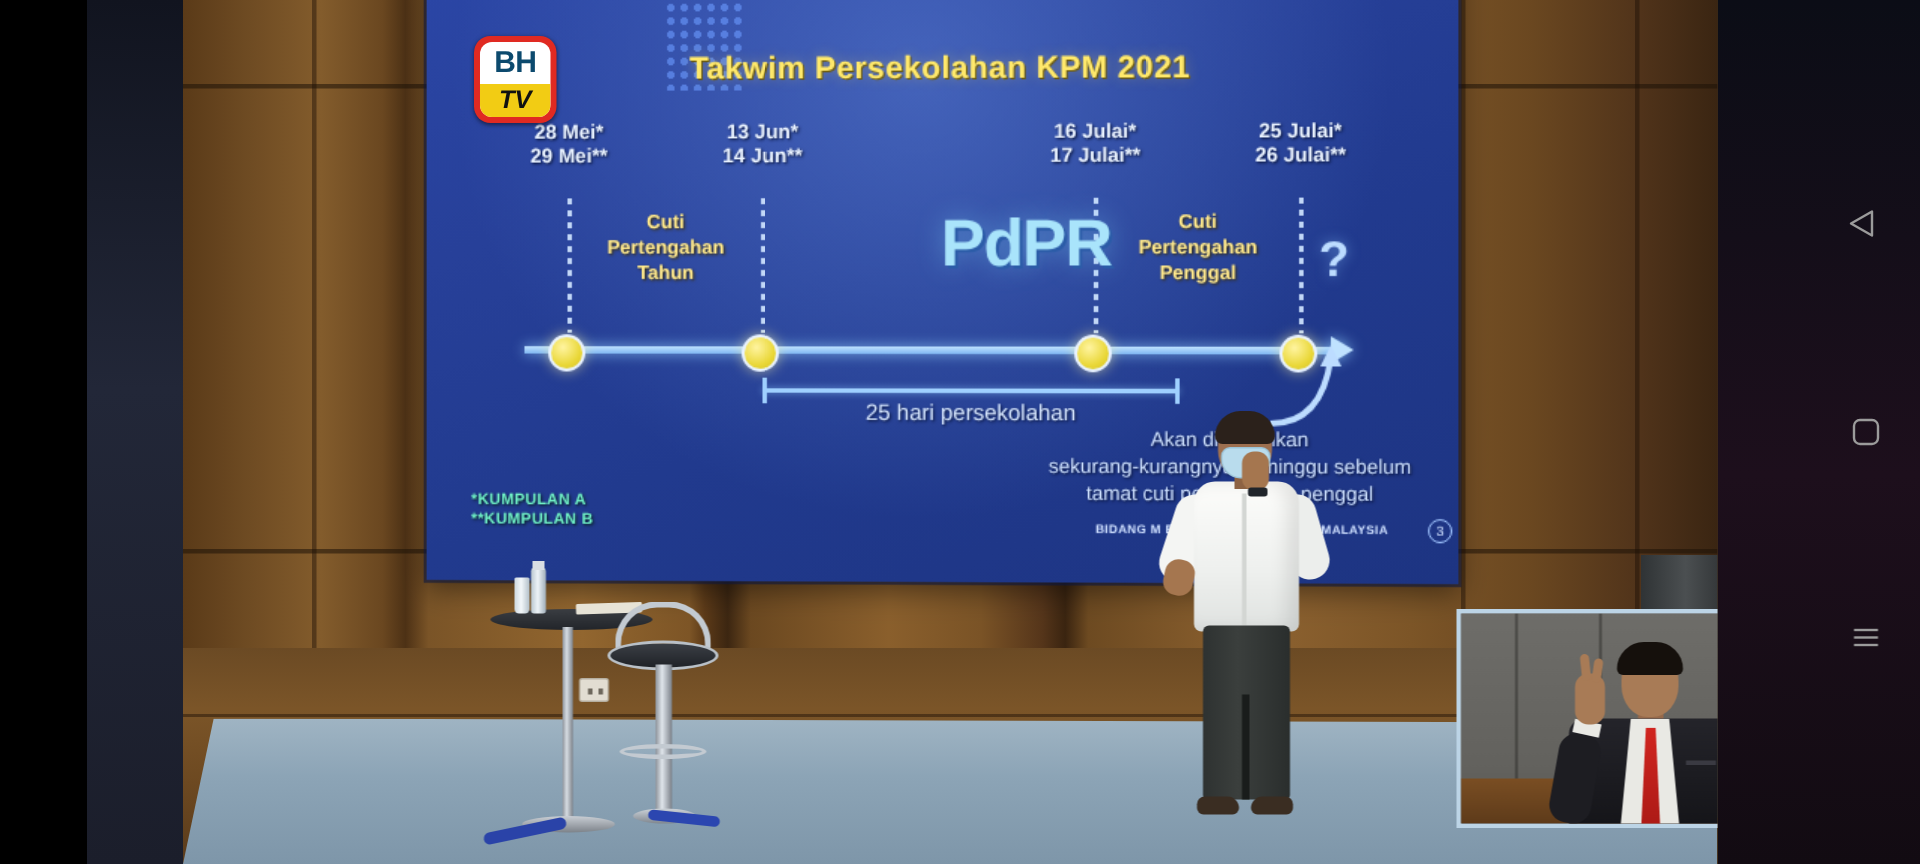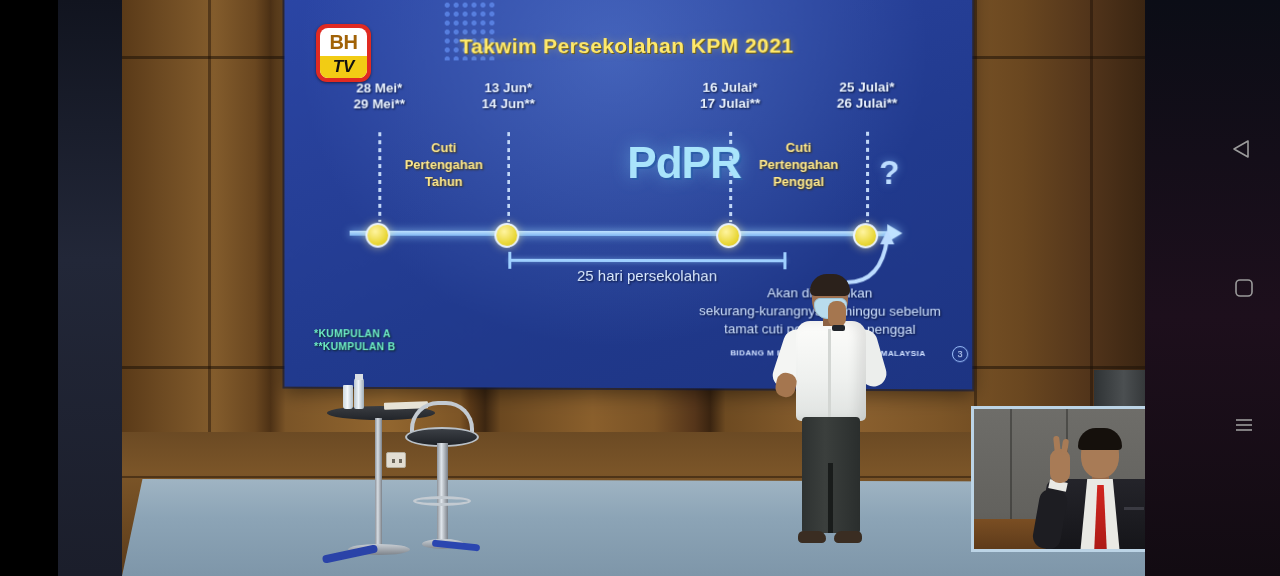--- a/index.html
+++ b/index.html
@@ -210,21 +210,21 @@
   .i-f2 { position:absolute; left:88px; top:30px; width:6px; height:16px; border-radius:3px; background:#a87b56;
           transform:rotate(8deg); }
   .i-pocket { position:absolute; left:150px; top:98px; width:20px; height:3px; background:#3a3a42; }
 
   
   #logo { position:absolute; left:194px; top:24px; width:55px; height:58px; border-radius:11px;
           background:#e02a22; padding:4px; box-shadow:0 1px 3px rgba(0,0,0,.5); }
   .logo-in { width:100%; height:100%; border-radius:8px; background:#fff; overflow:hidden;
              display:flex; flex-direction:column; }
   .logo-bh { flex:1; display:flex; align-items:center; justify-content:center;
-             color:#a16207; font-weight:bold; font-size:20px; letter-spacing:-.5px; }
+             color:#0c4a6e; font-weight:bold; font-size:20px; letter-spacing:-.5px; }
   .logo-tv { height:22px; background:#f2cc14; display:flex; align-items:center; justify-content:center;
              color:#111; font-weight:bold; font-style:italic; font-size:17px; }
   .navbtn { position:absolute; width:30px; height:30px; }
 </style>
 </head>
 <body>
 
 <div id="root">
 
   <div class="bar-left"></div>

